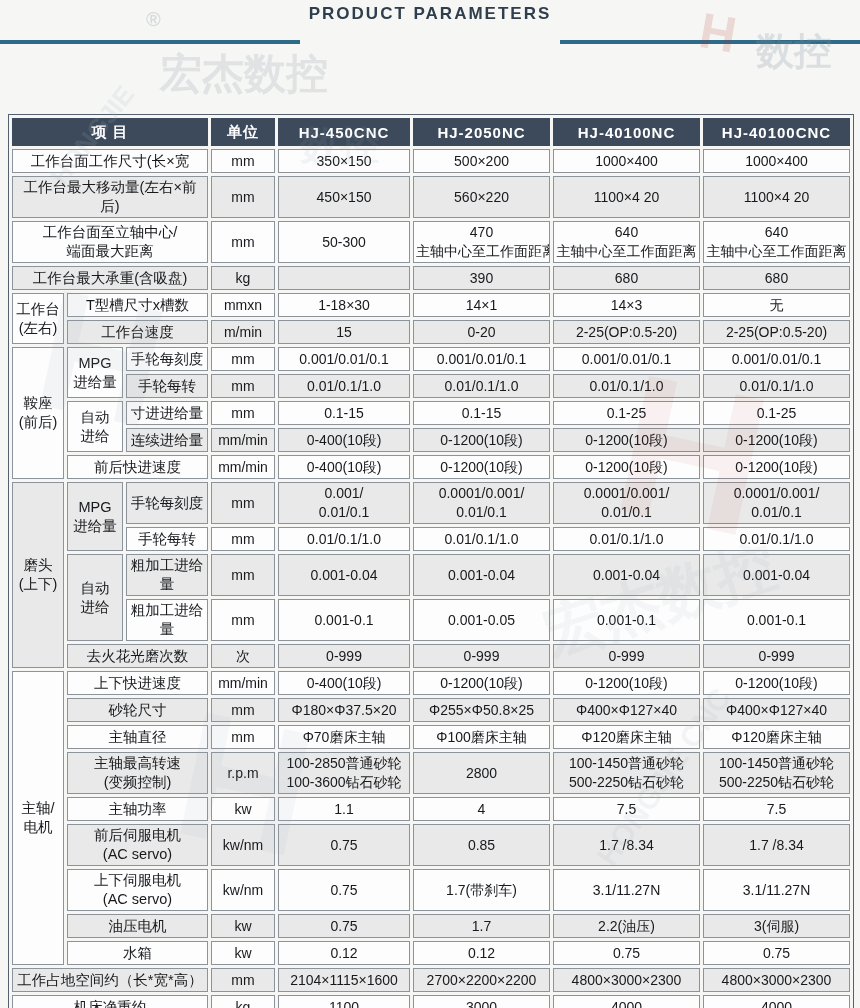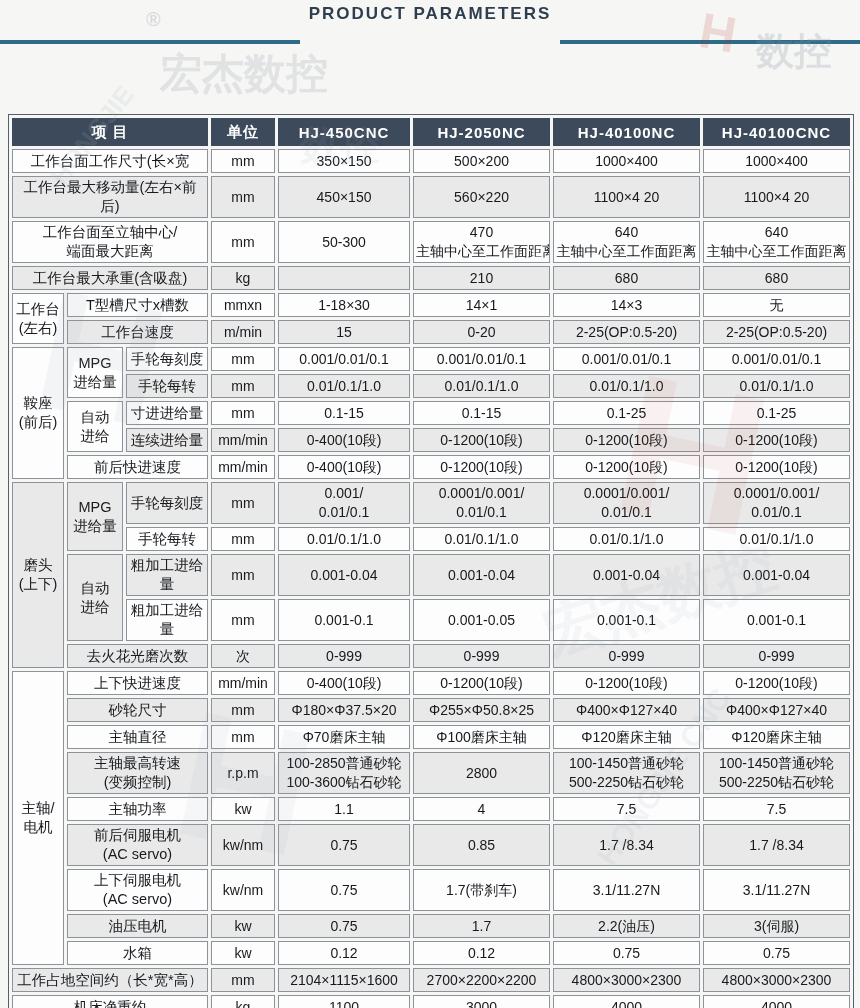--- a/index.html
+++ b/index.html
@@ -126,21 +126,21 @@
           <td colspan="1" rowspan="1" class="unit">mm</td>
           <td colspan="1" rowspan="1" class="val">50-300</td>
           <td colspan="1" rowspan="1" class="val">470<br>主轴中心至工作面距离</td>
           <td colspan="1" rowspan="1" class="val">640<br>主轴中心至工作面距离</td>
           <td colspan="1" rowspan="1" class="val">640<br>主轴中心至工作面距离</td>
         </tr>
         <tr class="b">
           <td colspan="3" rowspan="1" class="item">工作台最大承重(含吸盘)</td>
           <td colspan="1" rowspan="1" class="unit">kg</td>
           <td colspan="1" rowspan="1" class="val"></td>
-          <td colspan="1" rowspan="1" class="val">210</td>
+          <td colspan="1" rowspan="1" class="val">390</td>
           <td colspan="1" rowspan="1" class="val">680</td>
           <td colspan="1" rowspan="1" class="val">680</td>
         </tr>
         <tr class="a">
           <td colspan="1" rowspan="2" class="group">工作台<br>(左右)</td>
           <td colspan="2" rowspan="1" class="item">T型槽尺寸x槽数</td>
           <td colspan="1" rowspan="1" class="unit">mmxn</td>
           <td colspan="1" rowspan="1" class="val">1-18×30</td>
           <td colspan="1" rowspan="1" class="val">14×1</td>
           <td colspan="1" rowspan="1" class="val">14×3</td>

